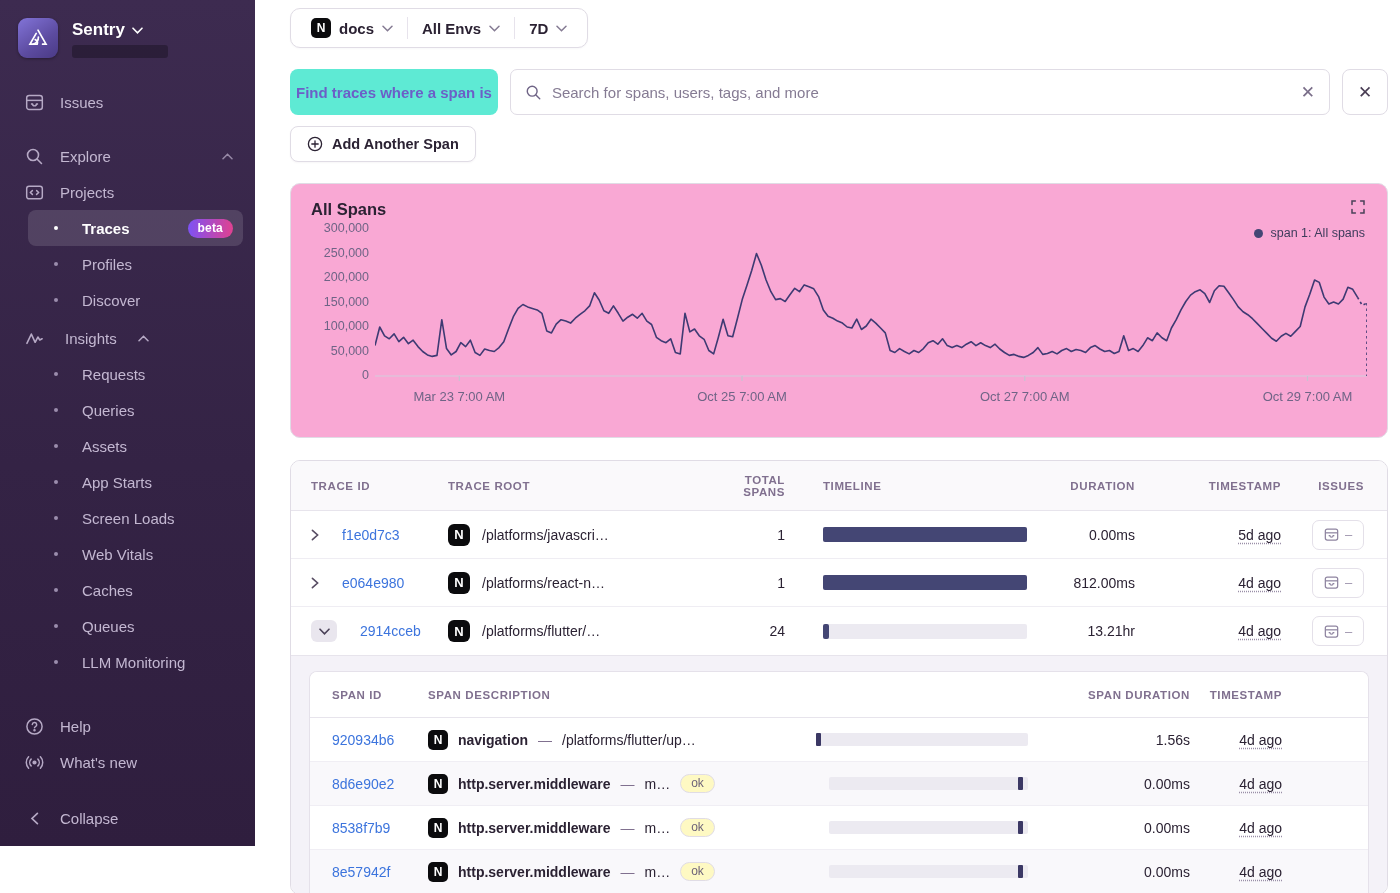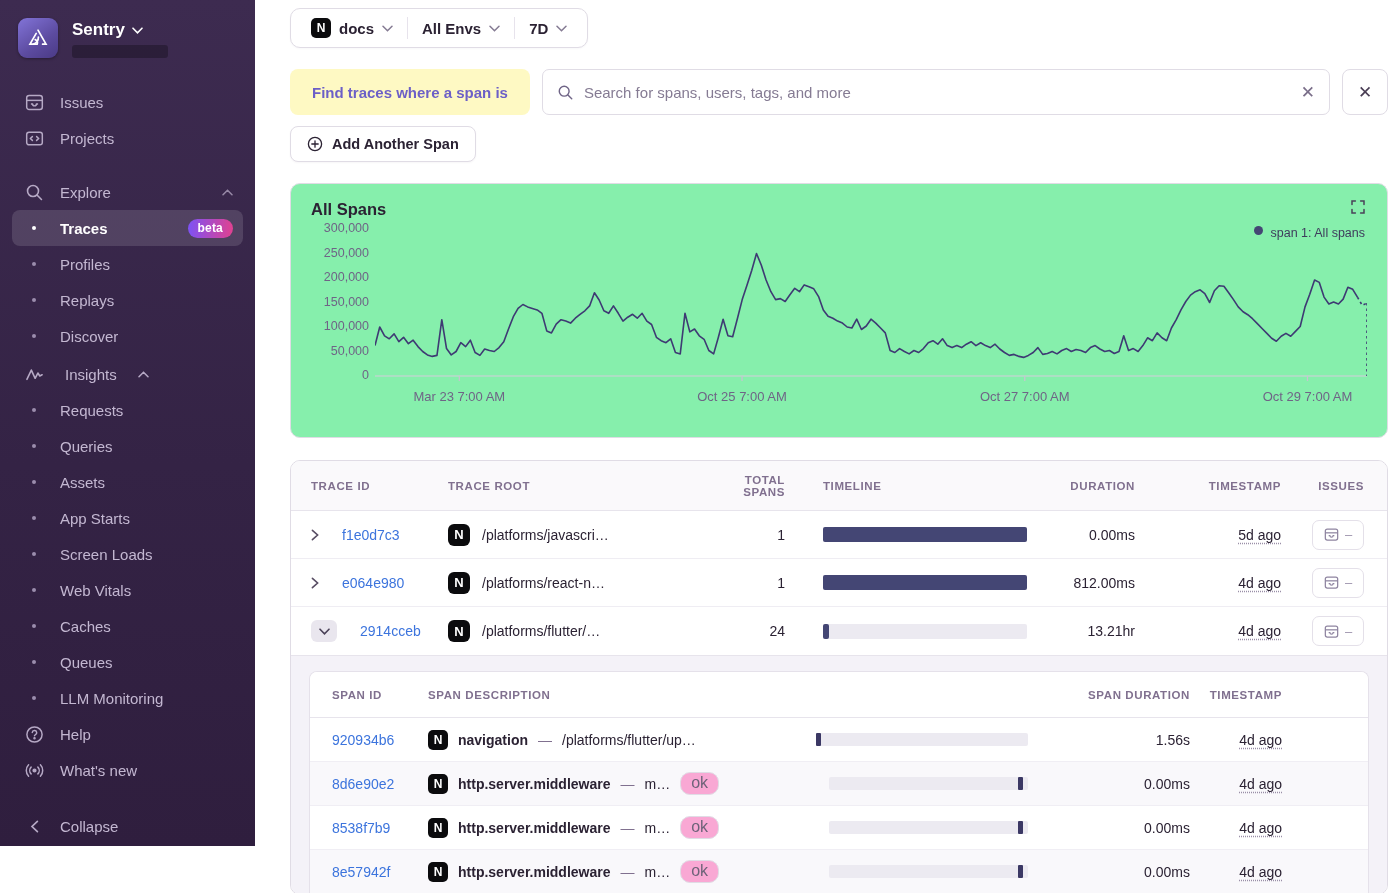--- a/index.html
+++ b/index.html
@@ -22,21 +22,21 @@
     display:flex; align-items:center; justify-content:center; box-shadow:0 1px 3px rgba(0,0,0,.35); }
   .org-wrap { display:flex; flex-direction:column; }
   .org-row { display:flex; align-items:center; gap:7px; color:#fff; font-weight:bold; font-size:17px; padding-top:2px; }
   .org-redacted { margin-top:5px; width:96px; height:13px; border-radius:3px; background:rgba(0,0,0,.28); }
   .nav { margin-top:26px; flex:1; display:flex; flex-direction:column; }
   .nav-item { display:flex; align-items:center; height:36px; gap:16px; padding:0 10px 0 12px;
     font-size:15px; color:#C3B7D1; border-radius:8px; cursor:pointer; }
   .nav-item .nv-ic { width:20px; display:flex; justify-content:center; }
   .nav-sec { margin-top:18px; }
   .nav-sec .caret { margin-left:auto; opacity:.75; }
-  .bullet-item { padding-left:12px; }
+  .bullet-item { padding-left:18px;margin-left:16px; }
   .bullet { width:20px; display:flex; justify-content:center; }
   .bullet i { width:4px; height:4px; border-radius:50%; background:#9B8DAD; }
   .selected { background:rgba(255,255,255,.13); color:#fff; font-weight:bold; }
   .selected .bullet i { background:#fff; }
   .beta-pill { margin-left:auto; font-size:12px; font-weight:bold; color:#fff;
     background:linear-gradient(93deg,#7C52F5 0%,#E1418F 100%);
     padding:2px 10px 3px 10px; border-radius:10px; letter-spacing:.2px; }
   .sb-foot { margin-top:auto; }
   .sb-foot .nav-item { height:36px; }
   .collapse-gap { height:20px; }
@@ -47,42 +47,42 @@
 
   .filters-row { height:40px; margin-bottom:21px; display:flex; }
   .proj-select { display:flex; align-items:center; height:40px; border:1px solid #E0DCE5;
     border-radius:10px; background:#fff; padding:0 6px; box-shadow:0 1px 2px rgba(43,34,51,.03); }
   .ps-seg { display:flex; align-items:center; gap:8px; padding:0 14px; font-weight:bold; font-size:15px; color:#2B2233; cursor:pointer; height:24px; }
   .ps-div { width:1px; height:22px; background:#E7E3EC; }
   .n-icon { width:20px; height:20px; background:#0b0b0d; color:#fff; border-radius:5px;
     font-weight:bold; font-size:12px; display:flex; align-items:center; justify-content:center; }
 
   .search-row { height:46px; margin-bottom:11px; display:flex; gap:12px; }
-  .find-pill { display:flex; align-items:center; padding:0 22px; background:#fef9c3; color:#6C5FC7;
+  .find-pill { display:flex; align-items:center; padding:0 6px; background:#5eead4; color:#6C5FC7;
     font-weight:bold; font-size:15px; border-radius:8px; white-space:nowrap; }
   .searchbox { flex:1; display:flex; align-items:center; gap:10px; border:1px solid #E0DCE5; border-radius:7px;
     background:#fff; padding:0 14px; }
   .searchbox input { flex:1; border:none; outline:none; font-size:15px; color:#2B2233;
     font-family:"Liberation Sans","DejaVu Sans",sans-serif; background:transparent; }
   .searchbox input::placeholder { color:#857B93; }
   .x-glyph { font-size:17px; color:#7A6E89; cursor:pointer; line-height:1; }
   .close-btn { width:46px; min-width:46px; border:1px solid #E0DCE5; border-radius:8px; background:#fff;
     display:flex; align-items:center; justify-content:center; font-size:17px; color:#493D54; cursor:pointer; }
 
   .add-row { height:36px; margin-bottom:21px; }
   .add-btn { display:inline-flex; align-items:center; gap:9px; height:36px; padding:0 16px;
     border:1px solid #E0DCE5; border-radius:8px; background:#fff; font-weight:bold; font-size:14.5px;
     color:#2B2233; cursor:pointer; box-shadow:0 1px 2px rgba(43,34,51,.04); }
 
   
   .chart-card { position:relative; border:1px solid #E0DCE5; border-radius:10px; height:255px;
-    padding:16px 20px 0 20px; margin-bottom:22px; background:#86efac; }
+    padding:16px 20px 0 20px; margin-bottom:22px; background:#f9a8d4; }
   .chart-title { font-size:16.5px; font-weight:bold; color:#2B2233; margin-bottom:6px; }
   .expand-btn { position:absolute; top:16px; right:22px; cursor:pointer; }
-  .legend-row { position:absolute; top:42px; right:22px; display:flex; align-items:flex-start; gap:7px;
+  .legend-row { position:absolute; top:42px; right:22px; display:flex; align-items:center; gap:7px;
     font-size:12.5px; color:#3E3C5C; cursor:pointer; }
   .legend-dot { width:9px; height:9px; border-radius:50%; background:#444674; }
   .chart-area { display:flex; }
   .y-axis { position:relative; width:64px; height:158px; }
   .y-lab { position:absolute; right:6px; font-size:12.5px; color:#6F6486; white-space:nowrap;margin-left:22px; }
   .plot { position:relative; flex:1; height:158px; }
   .plot svg { position:absolute; inset:0; }
   .x-axis { position:relative; height:27px; margin-left:64px; }
   .x-lab { position:absolute; top:6px; transform:translateX(-50%); font-size:13px; color:#6F6486; white-space:nowrap; }
 
@@ -114,21 +114,21 @@
   .expanded-wrap { background:#F4F2F8; border-top:1px solid #E7E4EC; padding:15px 18px 0 18px; }
   .sub-card { background:#fff; border:1px solid #E5E1EA; border-bottom:none; border-radius:8px 8px 0 0; overflow:hidden; }
   .s-grid { display:grid; grid-template-columns:118px 390px 250px 130px 1fr; align-items:center; }
   .s-head { height:46px; background:#fff; border-bottom:1px solid #E7E4EC; }
   .s-row { height:44px; border-bottom:1px solid #F0EEF4; }
   .s-row:nth-child(odd) { background:#F9F8FB; }
   .s-id { padding-left:22px; }
   .s-desc { display:flex; align-items:center; gap:10px; overflow:hidden; white-space:nowrap; }
   .s-desc .op { font-weight:bold; }
   .s-desc .dash { color:#80708F; }
-  .ok-pill { font-size:16px; color:#6E6379; background:#f9a8d4; border:1px solid #E0DCE5;
+  .ok-pill { font-size:12px; color:#6E6379; background:#fef9c3; border:1px solid #E0DCE5;
     border-radius:10px; padding:1px 10px 2px 10px; }
   .ok-pill:empty { display:none; }
   .s-dur { text-align:right; padding-right:8px; }
   .s-ts { text-align:right; padding-right:86px; }
   .s-tl { padding-right:40px; }
   .s-tl .tl-track { height:13px; }
 </style>
 </head>
 <body>
 
@@ -162,67 +162,61 @@
           <svg class="ic" width="19" height="19" viewBox="0 0 18 18">
               <g fill="none" stroke="#B6A9C5" stroke-width="1.4" stroke-linejoin="round">
                 <rect x="1.6" y="2.4" width="14.8" height="13.2" rx="2.4"></rect>
                 <path d="M1.8 7 h14.4"></path>
                 <path d="M5.6 10.4 h1.6 a1.8 1.8 0 0 0 3.6 0 h1.6"></path>
               </g>
             </svg>
         </span>
         <span>Issues</span>
       </div>
+      <div class="nav-item nav-sec">
+        <span class="nv-ic">
+          <svg class="ic" width="19" height="19" viewBox="0 0 18 18">
+              <g fill="none" stroke="#B6A9C5" stroke-width="1.5" stroke-linecap="round">
+                <circle cx="7.6" cy="7.6" r="5.2"></circle>
+                <path d="M11.6 11.6 15.6 15.6"></path>
+              </g>
+            </svg>
+        </span>
+        <span>Explore</span>
+        <span class="caret">
+          <svg class="ic" width="11" height="7" viewBox="0 0 11 7">
+              <path d="M1 5.8 5.5 1.2 10 5.8" fill="none" stroke="#B6A9C5" stroke-width="1.5" stroke-linecap="round"></path>
+            </svg>
+        </span>
+      </div>
+
       <div class="nav-item">
         <span class="nv-ic">
           <svg class="ic" width="19" height="19" viewBox="0 0 18 18">
               <g fill="none" stroke="#B6A9C5" stroke-width="1.4" stroke-linecap="round" stroke-linejoin="round">
                 <rect x="1.6" y="3" width="14.8" height="12" rx="2.2"></rect>
                 <path d="M7 7.2 5 9 l2 1.8"></path>
                 <path d="M11 7.2 13 9 l-2 1.8"></path>
               </g>
             </svg>
         </span>
         <span>Projects</span>
       </div>
-
-      <div class="nav-item nav-sec">
-        <span class="nv-ic">
-          <svg class="ic" width="19" height="19" viewBox="0 0 18 18">
-              <g fill="none" stroke="#B6A9C5" stroke-width="1.5" stroke-linecap="round">
-                <circle cx="7.6" cy="7.6" r="5.2"></circle>
-                <path d="M11.6 11.6 15.6 15.6"></path>
-              </g>
-            </svg>
-        </span>
-        <span>Explore</span>
-        <span class="caret">
-          <svg class="ic" width="11" height="7" viewBox="0 0 11 7">
-              <path d="M1 5.8 5.5 1.2 10 5.8" fill="none" stroke="#B6A9C5" stroke-width="1.5" stroke-linecap="round"></path>
-            </svg>
-        </span>
-      </div>
       <div class="nav-item bullet-item selected">
         <span class="bullet">
             <i></i>
           </span>
         <span>Traces</span>
         <span class="beta-pill">beta</span>
       </div>
       <div class="nav-item bullet-item">
         <span class="bullet">
             <i></i>
           </span>
         <span>Profiles</span>
-      </div>
-      <div class="nav-item bullet-item">
-        <span class="bullet">
-            <i></i>
-          </span>
-        <span>Replays</span>
       </div>
       <div class="nav-item bullet-item">
         <span class="bullet">
             <i></i>
           </span>
         <span>Discover</span>
       </div>
 
       <div class="nav-item" style="margin-top:2px;gap:21px;">
         <span class="nv-ic">

